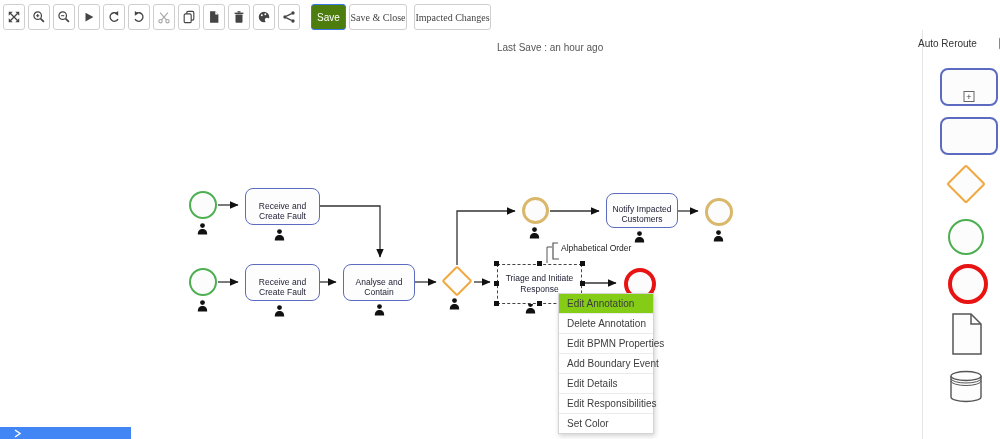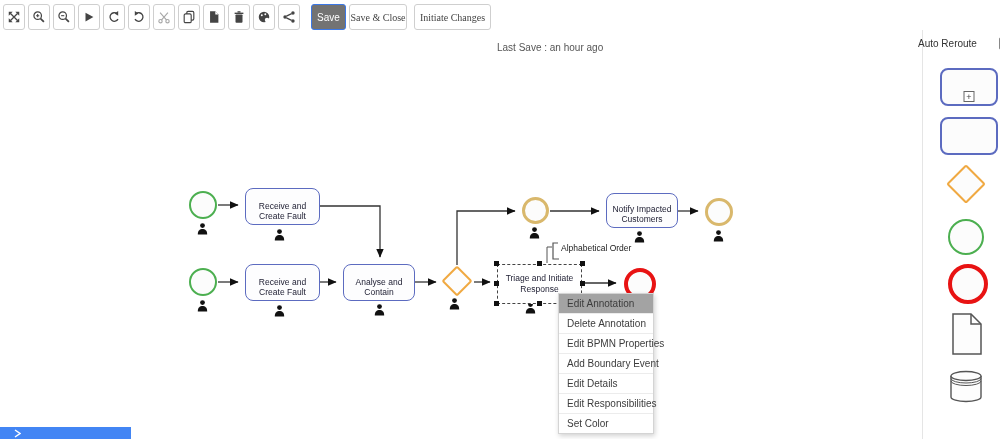--- a/index.html
+++ b/index.html
@@ -14,21 +14,21 @@
     justify-content:center;padding:0;cursor:pointer;
   }
   .tb-btn svg{width:14px;height:14px;}
   .txt-btn{
     position:absolute;top:4px;height:26px;background:#fff;border:1px solid #cfcfcf;
     border-radius:3px;display:flex;align-items:center;justify-content:center;
     font-size:10px;color:#444;cursor:pointer;white-space:nowrap;
     font-family:Liberation Serif, serif;
   }
   .save-btn{
-    position:absolute;top:4px;left:311px;width:35px;height:26px;background:#737373;
+    position:absolute;top:4px;left:311px;width:35px;height:26px;background:#4d7c0f;
     border:1px solid #3b78e7;border-radius:3px;color:#fff;font-size:10px;
     display:flex;align-items:center;justify-content:center;cursor:pointer;
     font-family:"Liberation Sans",sans-serif;
   }
   .last-save{position:absolute;left:497px;top:10px;font-size:10px;color:#555;white-space:nowrap;margin-top:32px;}
   
   .sidebar-divider{position:absolute;left:922px;top:30px;bottom:0;width:1px;background:#e5e5e5;}
   .auto-reroute{position:absolute;left:918px;top:37px;width:74px;display:flex;align-items:center;gap:22px;}
   .auto-reroute .lbl{font-size:10px;color:#333;white-space:nowrap;}
   .checkbox{
@@ -76,21 +76,21 @@
   
   .context-menu{
     position:absolute;left:558px;top:293px;width:94px;background:#fff;
     border:1px solid #d4d4d4;box-shadow:1px 2px 5px rgba(0,0,0,.18);z-index:50;
   }
   .menu-item{
     height:19px;display:flex;align-items:center;padding:0 0 0 8px;
     font-size:10px;color:#3c3c3c;white-space:nowrap;cursor:pointer;background:#fff;
   }
   .menu-item + .menu-item{border-top:1px solid #ececec;}
-  .menu-item.highlighted{background:#a3a3a3;text-align:center;}
+  .menu-item.highlighted{background:#84cc16;text-align:center;}
   
   .overview-bar{
     position:absolute;left:0;top:427px;width:131px;height:12px;background:#4285f4;
     display:flex;align-items:center;color:#fff;font-size:10px;cursor:pointer;z-index:40;
   }
   .overview-bar .chev{margin-left:14px;display:flex;align-items:center;}
   .overview-bar .ov-lbl{flex:1;text-align:center;margin-right:24px;margin-top:39px;}
 </style>
 </head>
 <body>
@@ -173,21 +173,21 @@
   <button class="tb-btn" style="left:278px">
     <svg viewBox="0 0 16 16">
       <circle cx="12.5" cy="3.5" r="2" fill="#444"></circle>
       <circle cx="3.5" cy="8" r="2" fill="#444"></circle>
       <circle cx="12.5" cy="12.5" r="2" fill="#444"></circle>
       <path d="M5,7 L11,4.2 M5,9 L11,11.8" stroke="#444" stroke-width="1.4"></path>
     </svg>
   </button>
   <button class="save-btn">Save</button>
   <button class="txt-btn" style="left:349px;width:58px">Save &amp; Close</button>
-  <button class="txt-btn" style="left:414px;width:77px">Initiate Changes</button>
+  <button class="txt-btn" style="left:414px;width:77px">Impacted Changes</button>
   <span class="last-save">Last Save : an hour ago</span>
 </div>
 
 <div class="sidebar-divider"></div>
 <div class="auto-reroute">
   <span class="lbl">Auto Reroute</span>
   <span class="checkbox">✓</span>
 </div>
 
 <div class="pal pal-rect" style="left:940px;top:68px">

